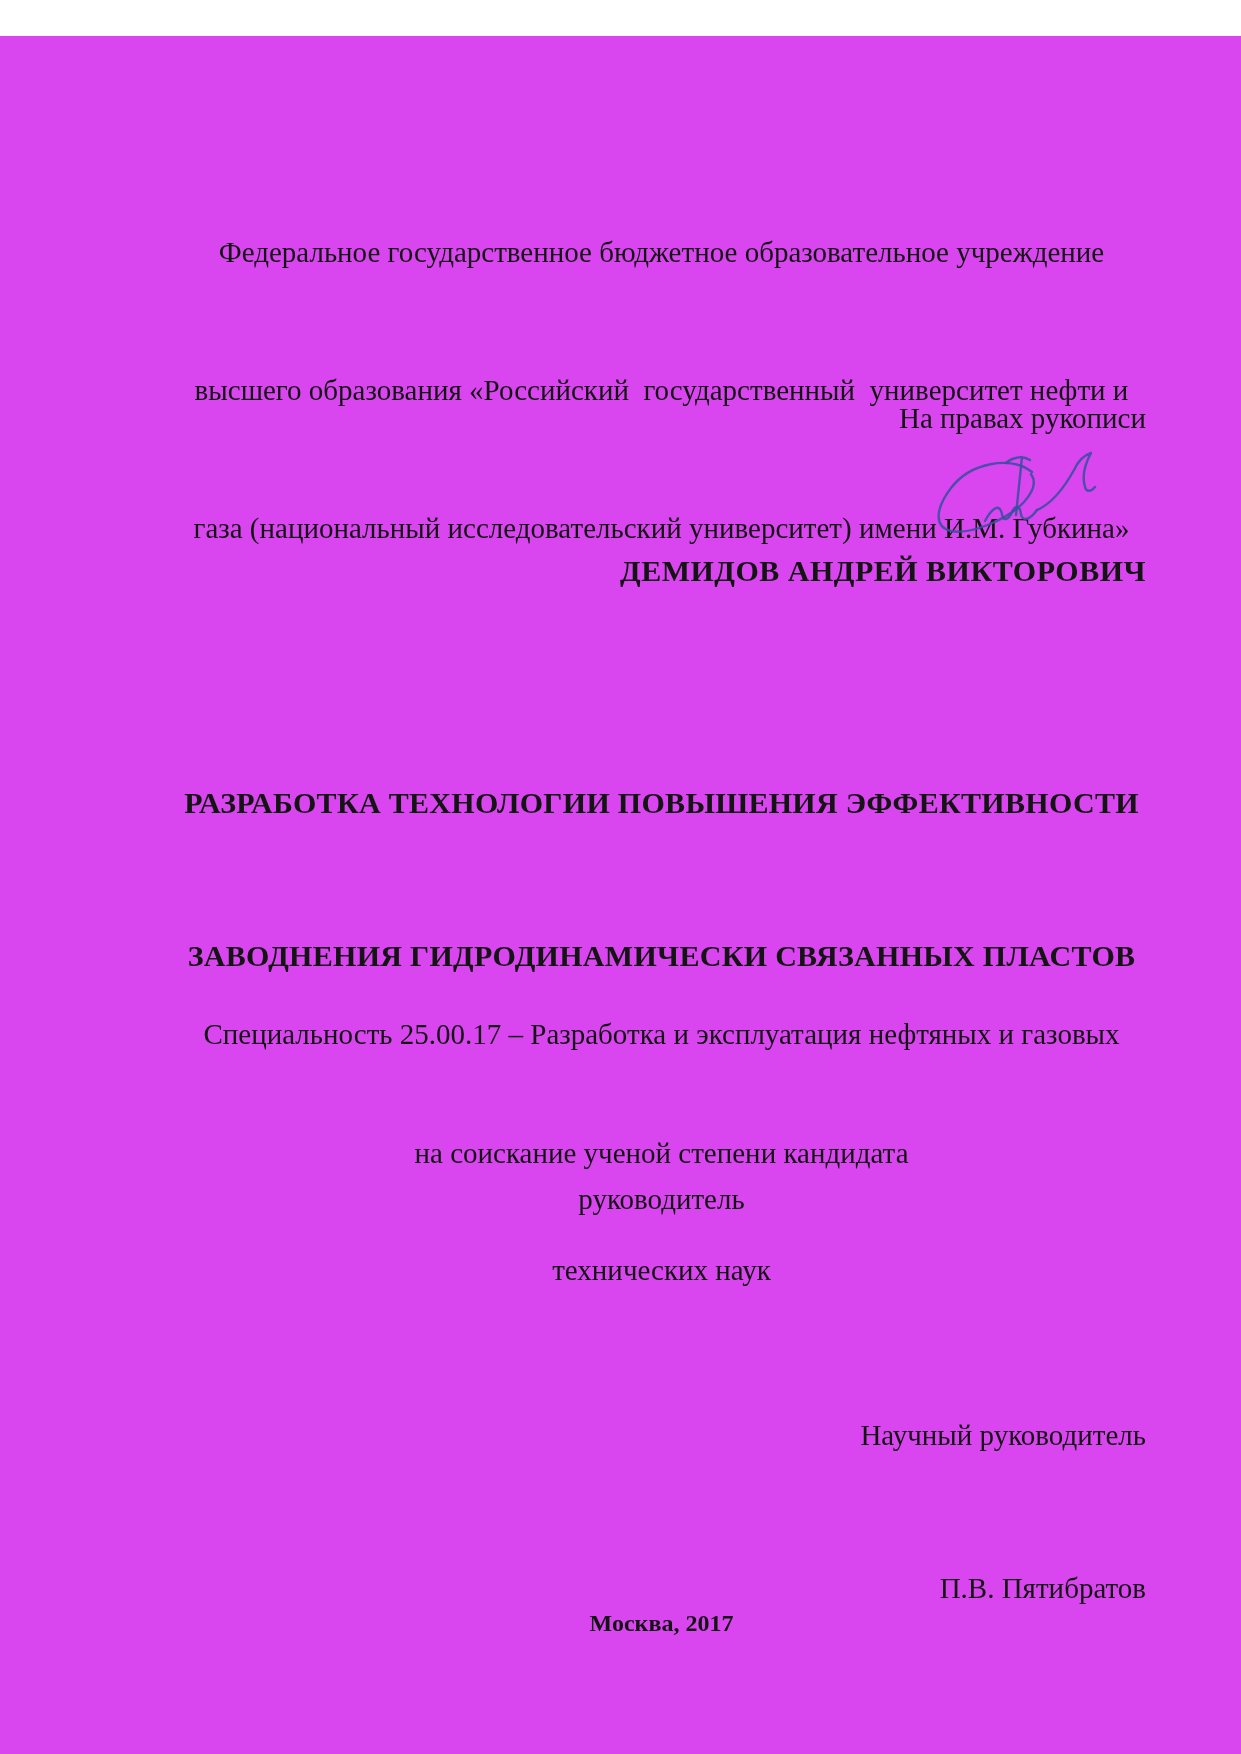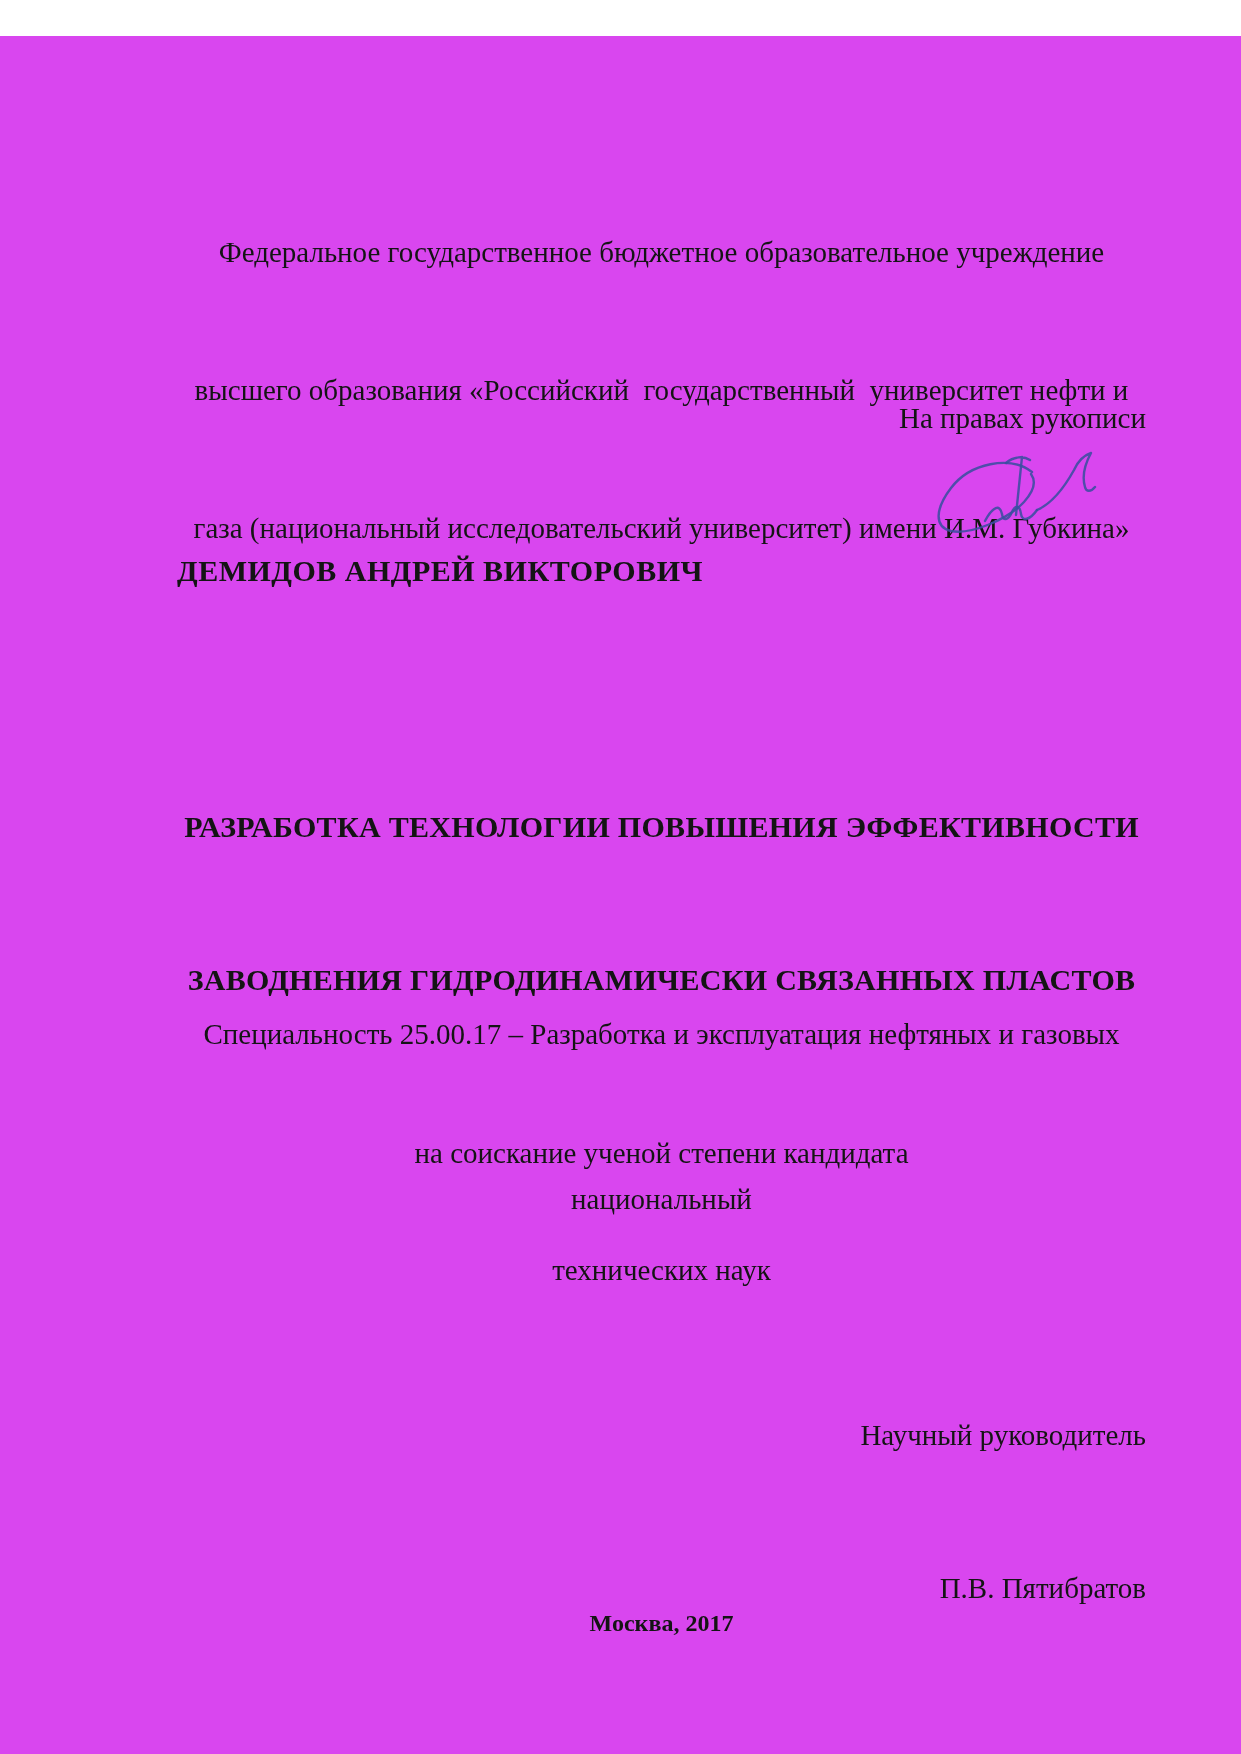--- a/index.html
+++ b/index.html
@@ -40,25 +40,25 @@
     left: 928px;
     top: 408px;
     width: 182px;
     height: 97px;
   }
   .author {
     top: 514px;
     font-size: 30px;
     line-height: 42px;
     font-weight: bold;
-    text-align: left;
+    text-align: right;
     letter-spacing: 0.5px;
   }
   .title {
-    top: 663px;
+    top: 639px;
     font-size: 30px;
     line-height: 51px;
     font-weight: bold;
     text-align: center;
     letter-spacing: 0.3px;
   }
   .specialty {
     top: 861px;
     font-size: 29px;
     line-height: 55px;
@@ -117,21 +117,21 @@
 
   <div class="block author">ДЕМИДОВ АНДРЕЙ ВИКТОРОВИЧ</div>
 
   <div class="block title">
     <div>РАЗРАБОТКА ТЕХНОЛОГИИ ПОВЫШЕНИЯ ЭФФЕКТИВНОСТИ</div>
     <div>ЗАВОДНЕНИЯ ГИДРОДИНАМИЧЕСКИ СВЯЗАННЫХ ПЛАСТОВ</div>
   </div>
 
   <div class="block specialty">
     <div>Специальность 25.00.17 – Разработка и эксплуатация нефтяных и газовых</div>
-    <div>национальный</div>
+    <div>руководитель</div>
   </div>
 
   <div class="block dissertation">
     <div>на соискание ученой степени кандидата</div>
     <div>технических наук</div>
   </div>
 
   <div class="block supervisor">
     <div>Научный руководитель</div>
     <div>П.В. Пятибратов</div>

